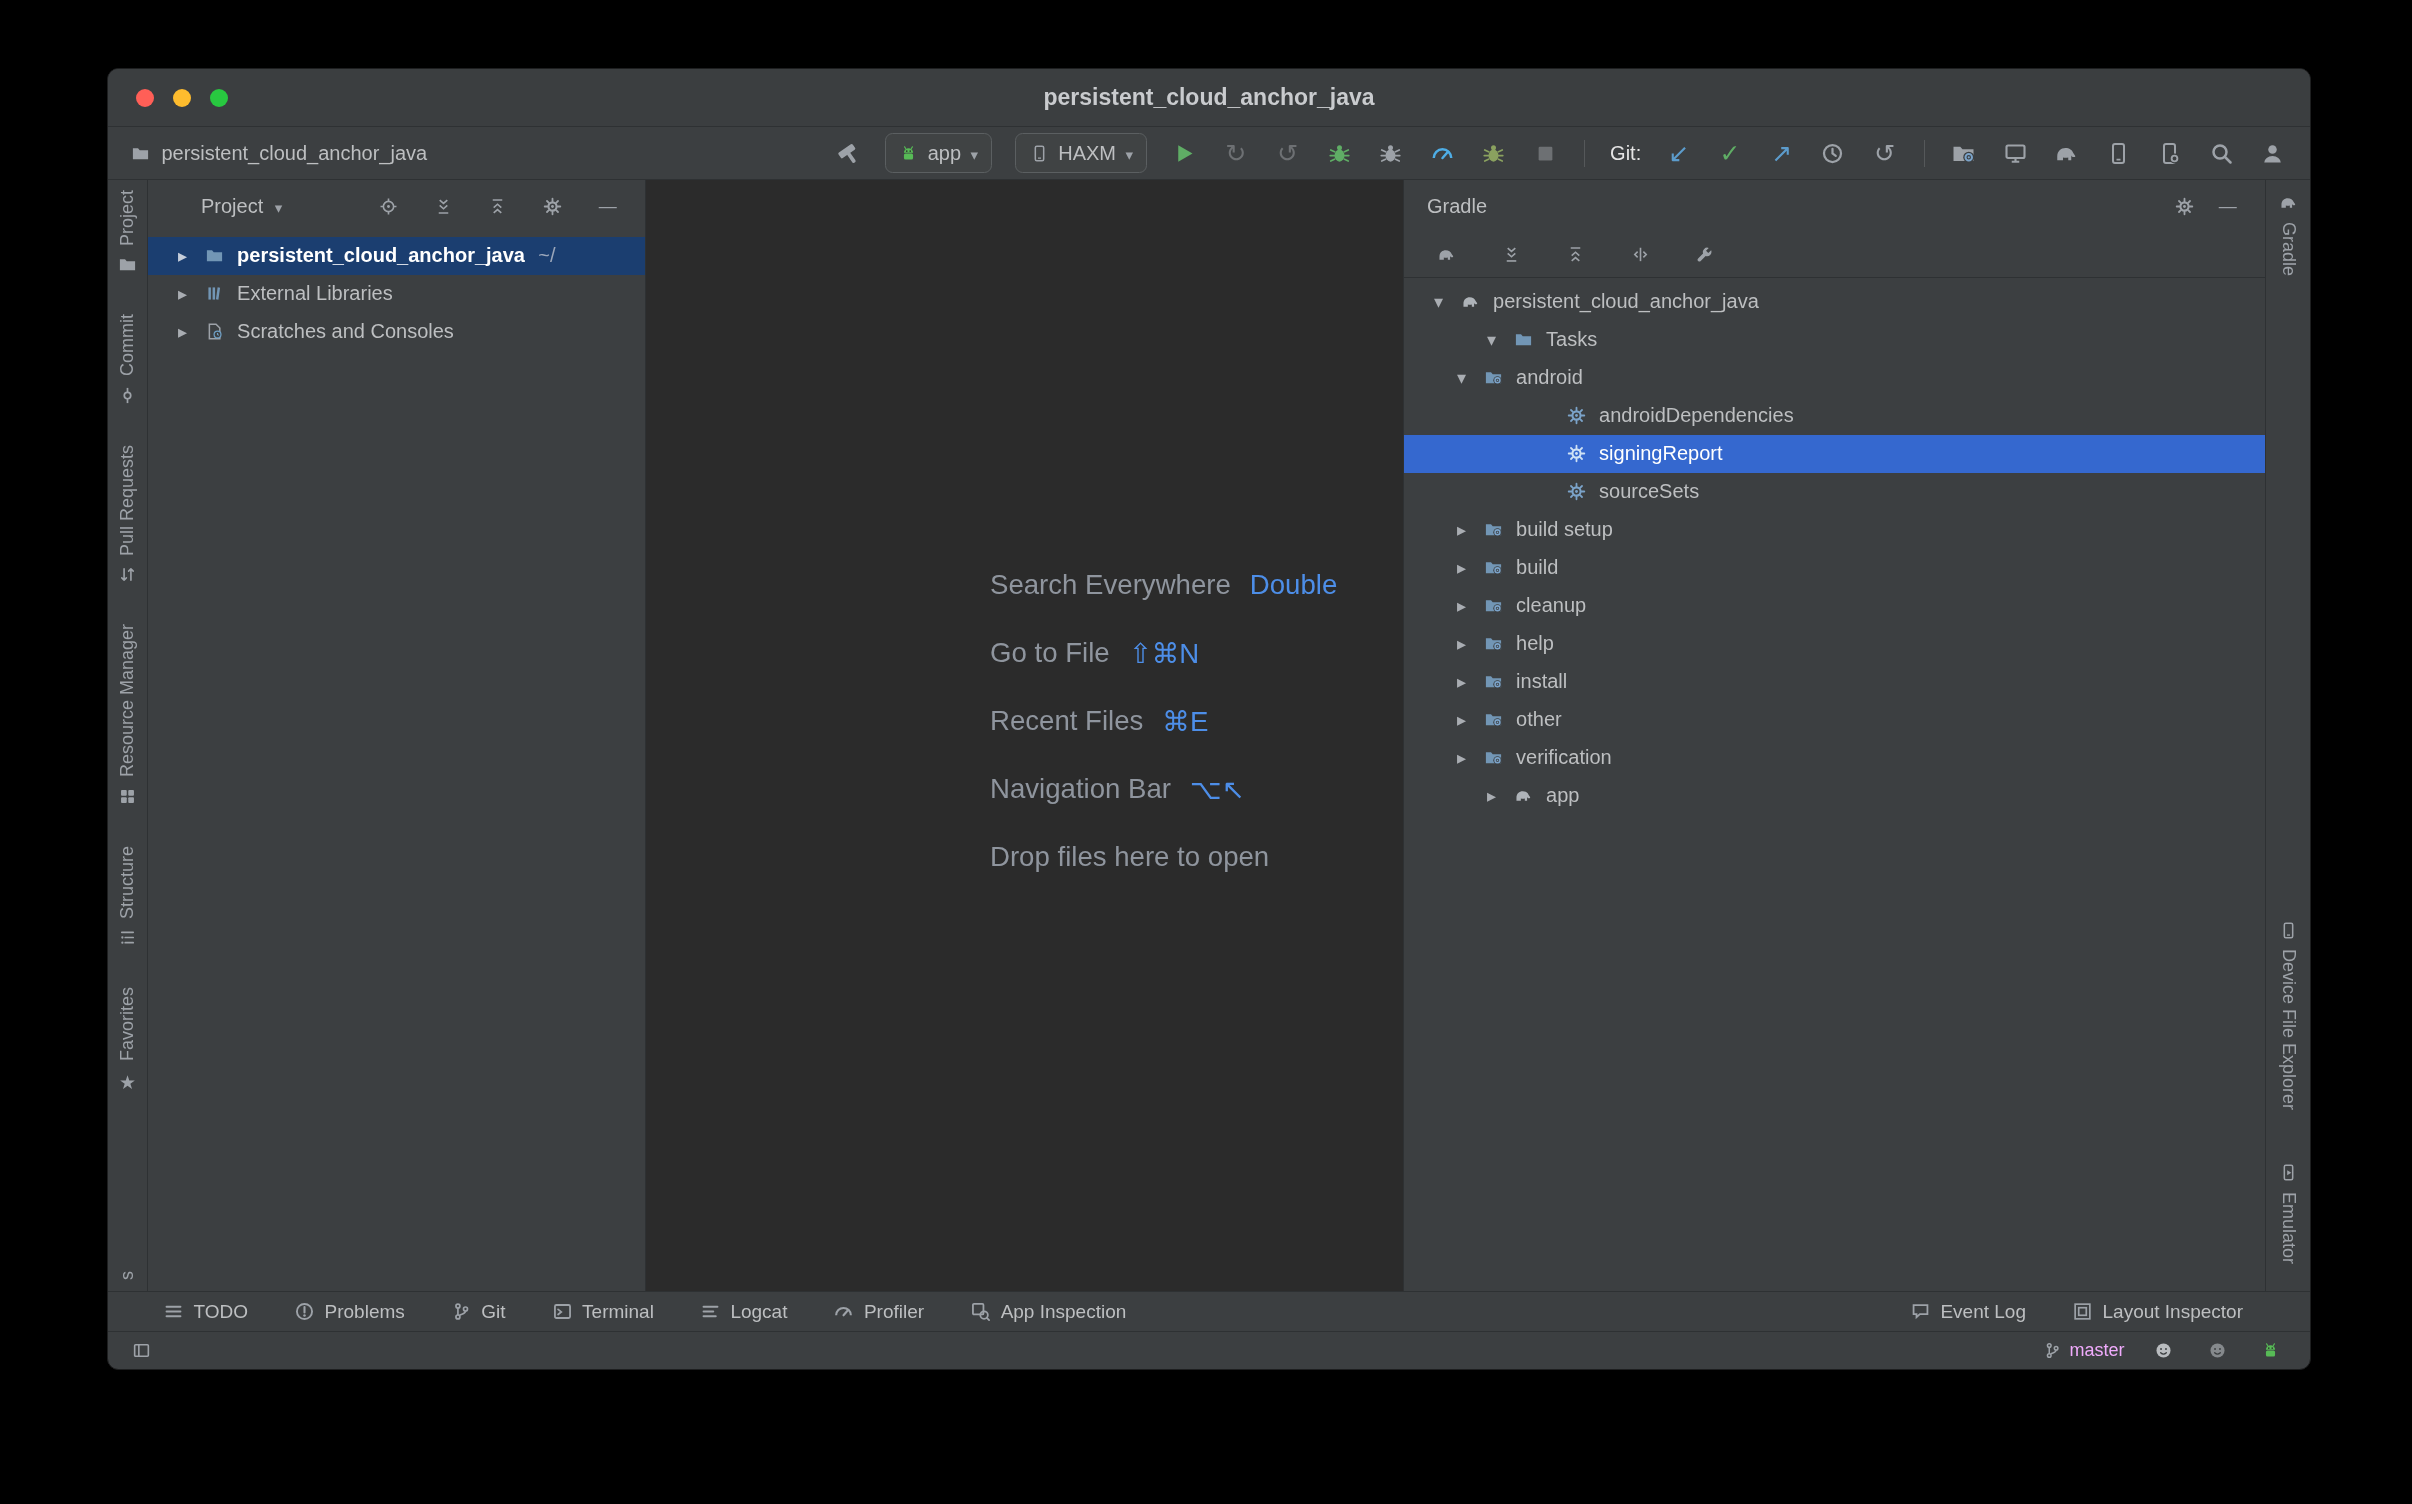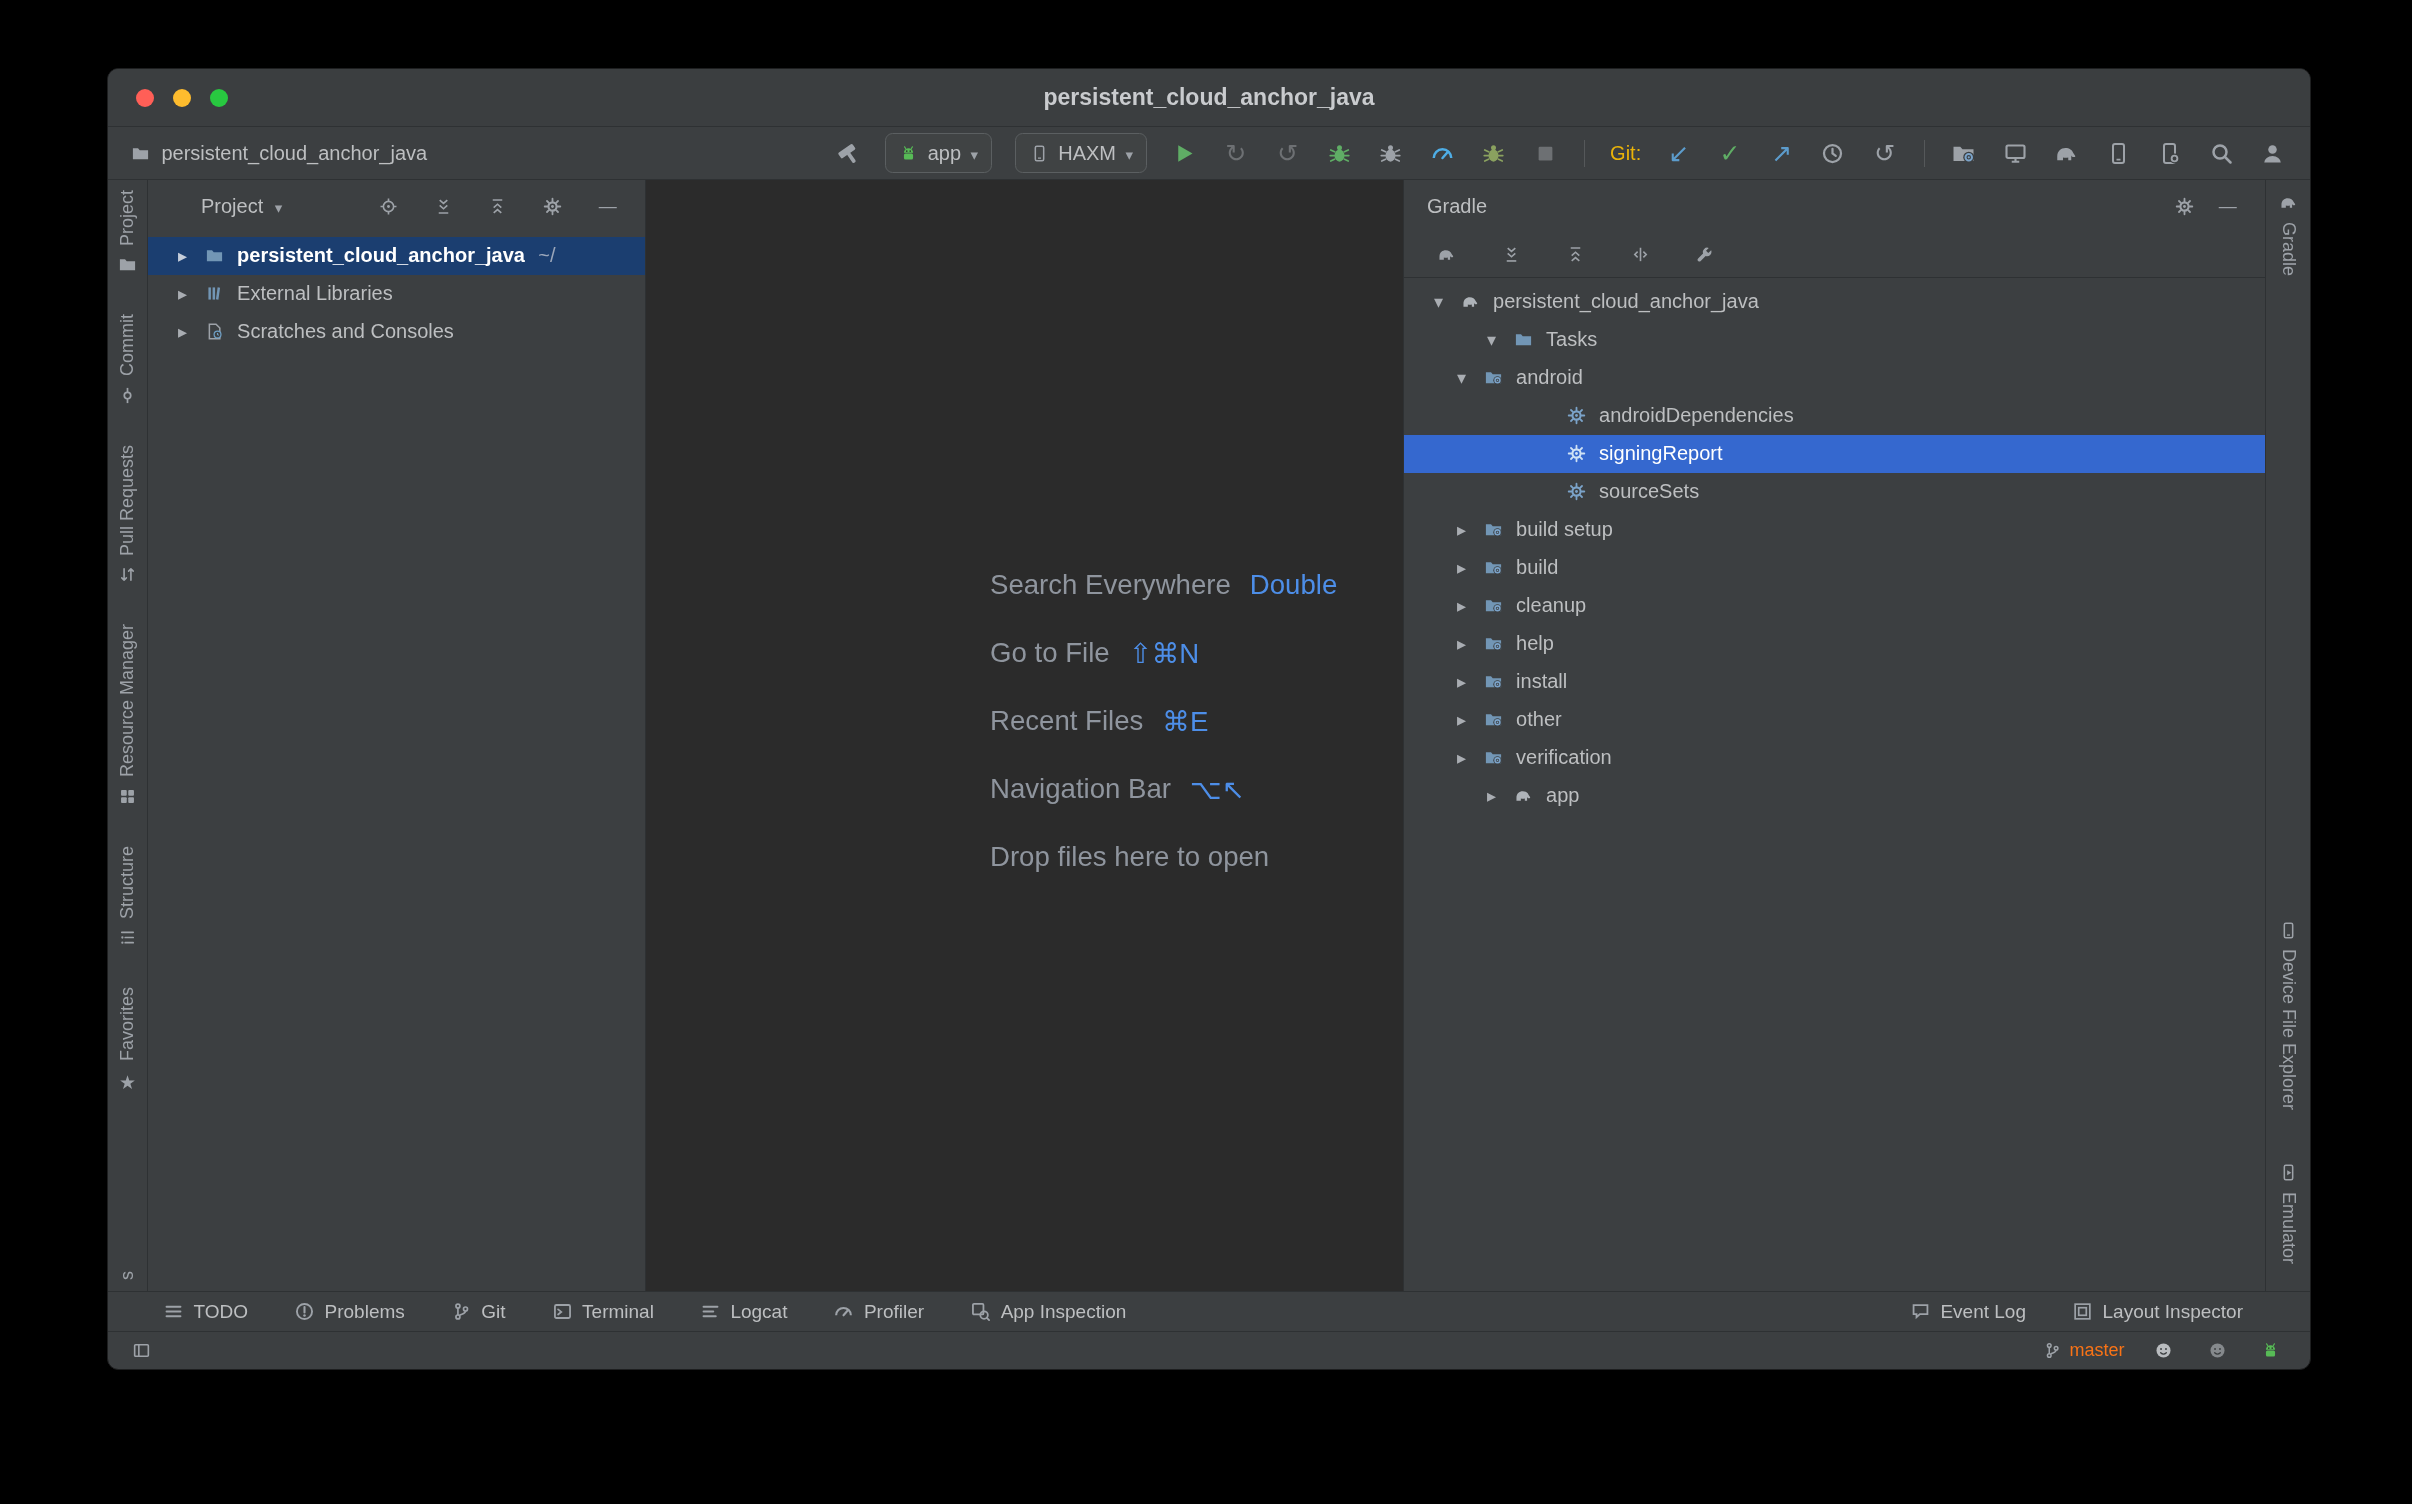--- a/index.html
+++ b/index.html
@@ -28,21 +28,21 @@
 .ic-s{width:19px;height:19px;flex:none}
 .combo{display:flex;align-items:center;gap:9.5px;height:40px;padding:0 13.3px;border:1px solid #5b5f61;border-radius:7.6px;color:#bdbfc1;font-size:20px;background:#404344}
 .caret::before{content:"▾";color:var(--icon-gray);font-size:15px}
 .glyph{font-size:25px;line-height:1;display:flex;align-items:center;justify-content:center;width:28.5px;height:32px}
 .g-rerun::before{content:"↻"} .g-undo::before{content:"↺"}
 .g-check::before{content:"✓";font-weight:700}
 .g-upd::before{content:"↙"} .g-push::before{content:"↗"}
 .g-min::before{content:"—";font-size:18px}
 .g-star::before{content:"★";font-size:19px}
 .tsep{width:1px;height:27px;background:#55585a;margin:0 1.9px}
-.git-label{color:#eab308;font-size:20px}
+.git-label{color:#e5e5e5;font-size:20px}
 .c-gray{color:var(--icon-gray)} .c-dim{color:#6d7073} .c-folder{color:var(--folder-blue)}
 .c-gear{color:var(--gear-blue)} .c-green{color:var(--android-green)} .c-run{color:var(--run-green)}
 .c-cyan{color:var(--gauge-cyan)} .c-blue{color:#5c9ccc} .c-check{color:var(--check-green)}
 .c-olive{color:#8aa15f} .c-face1{color:#b9bcbf} .c-face2{color:#85898c} .c-light{color:#aeb3b8}
 .main{flex:1;display:flex;min-height:0}
 .stripe{flex:none;display:flex;flex-direction:column;align-items:center;color:#9da2a8;font-size:18px}
 .stripe.left{width:40px;border-right:1px solid #2e3133;padding:9.5px 0 11.4px}
 .stripe.right{width:45px;border-left:1px solid #2e3133;padding:13.3px 0 27px}
 .vitem{display:flex;flex-direction:column;align-items:center;gap:9.5px}
 .stripe.left .vitem{margin-bottom:40px}
@@ -73,21 +73,21 @@
 .proot{font-weight:700;color:#fff}
 .suffix{margin-left:13.3px;color:#9aa6ba}
 .editor{flex:1;background:var(--editor-bg);position:relative;min-width:0;overflow:hidden}
 .shortcuts{position:absolute;left:344px;top:371px}
 .srow{height:68px;display:flex;align-items:center;gap:19px;font-size:27.6px;color:var(--text-dim)}
 .keys{color:var(--shortcut-blue)}
 .bottombar{height:40px;flex:none;display:flex;align-items:center;border-top:1px solid #2e3133;padding:0 67px 0 55px;gap:46px;font-size:19px;color:#bdbfc1}
 .bitem{display:flex;align-items:center;gap:9.5px}
 .bitem .ic-s{width:21px;height:21px;color:var(--icon-gray)}
 .bspacer{flex:1}
-.statusbar{height:38px;flex:none;display:flex;align-items:center;border-top:1px solid #2e3133;padding:0 25px 0 19px;gap:25px;font-size:18px;color:#f97316}
+.statusbar{height:38px;flex:none;display:flex;align-items:center;border-top:1px solid #2e3133;padding:0 25px 0 19px;gap:25px;font-size:18px;color:#f0abfc}
 .sspacer{flex:1}
 .sitem{display:flex;align-items:center;gap:7.6px}
 </style>
 </head>
 <body>
 
 <svg width="0" height="0" style="position:absolute" aria-hidden="true">
     <defs>
 <symbol id="i-folder" viewBox="0 0 20 20">
         <path fill="currentColor" d="M2 4.6h5.4l1.8 2H18v9.4H2z"></path>

